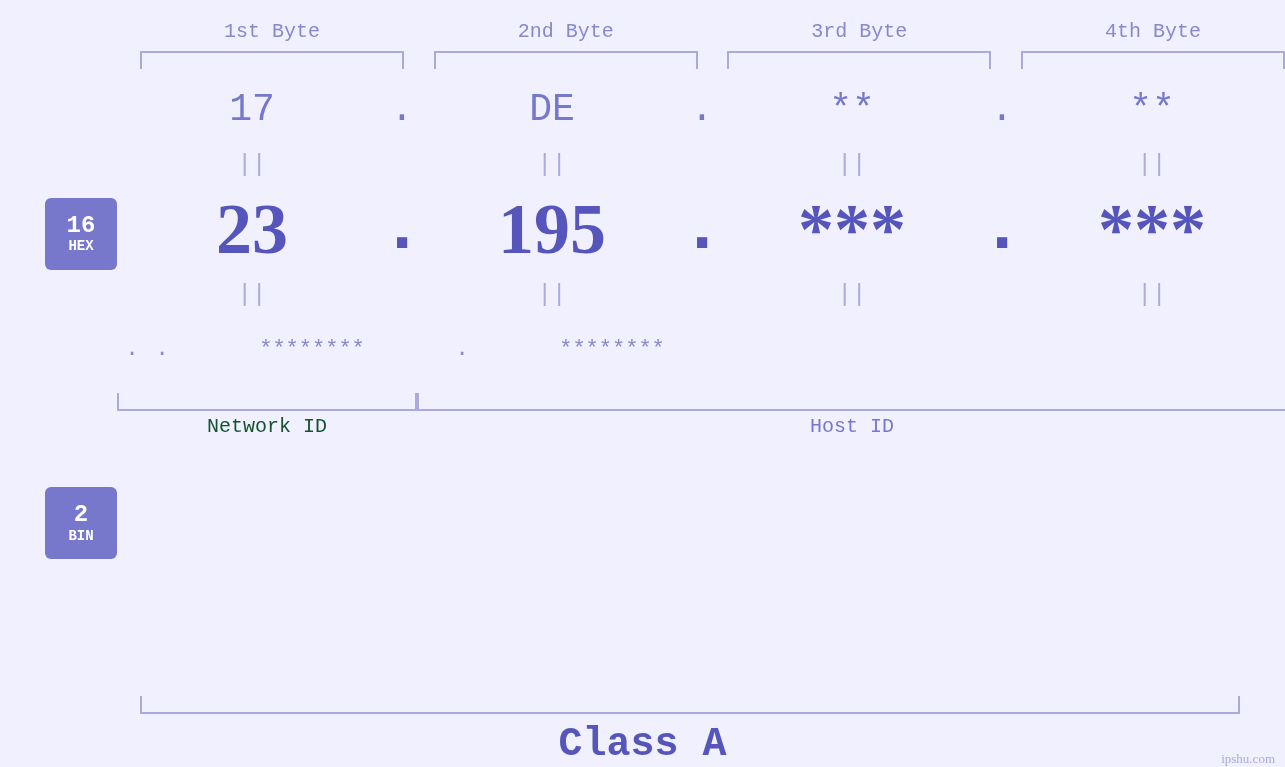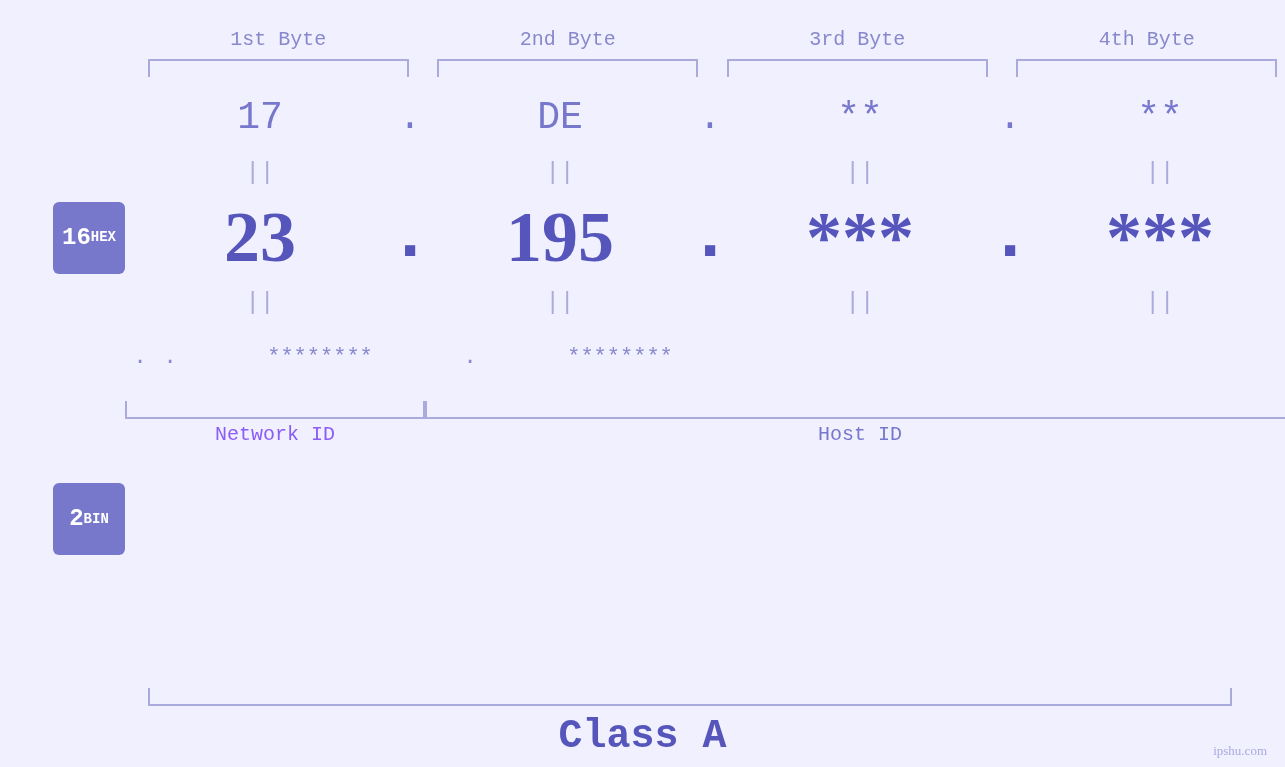--- a/index.html
+++ b/index.html
@@ -12,21 +12,21 @@
       overflow: hidden;
       position: relative;
     }
 
     .main-container {
       width: 1285px;
       height: 767px;
       position: relative;
       display: flex;
       flex-direction: column;
-      padding: 8px;
+      padding: 0;
       border-radius: 25px;
     }
 
     
     .header-row {
       display: flex;
       align-items: center;
       padding-top: 20px;
       padding-left: 140px;
     }
@@ -72,21 +72,21 @@
       padding: 20px 0;
     }
 
     .base-badge {
       background: #7777cc;
       color: white;
       border-radius: 6px;
       width: 72px;
       height: 72px;
       display: flex;
-      flex-direction: row;
+      flex-direction: column;
       align-items: center;
       justify-content: center;
       font-family: 'Courier New', Courier, monospace;
     }
 
     .base-badge .num {
       font-size: 24px;
       font-weight: bold;
       line-height: 1.1;
     }
@@ -182,21 +182,21 @@
     }
 
     .equals-sep {
       width: 30px;
     }
 
     .network-id-label {
       width: 300px;
       text-align: center;
       font-size: 20px;
-      color: #8b5cf6;
+      color: #14532d;
       font-family: 'Courier New', Courier, monospace;
       padding-top: 4px;
     }
 
     .host-id-label {
       flex: 1;
       text-align: center;
       font-size: 20px;
       color: #7777cc;
       font-family: 'Courier New', Courier, monospace;

